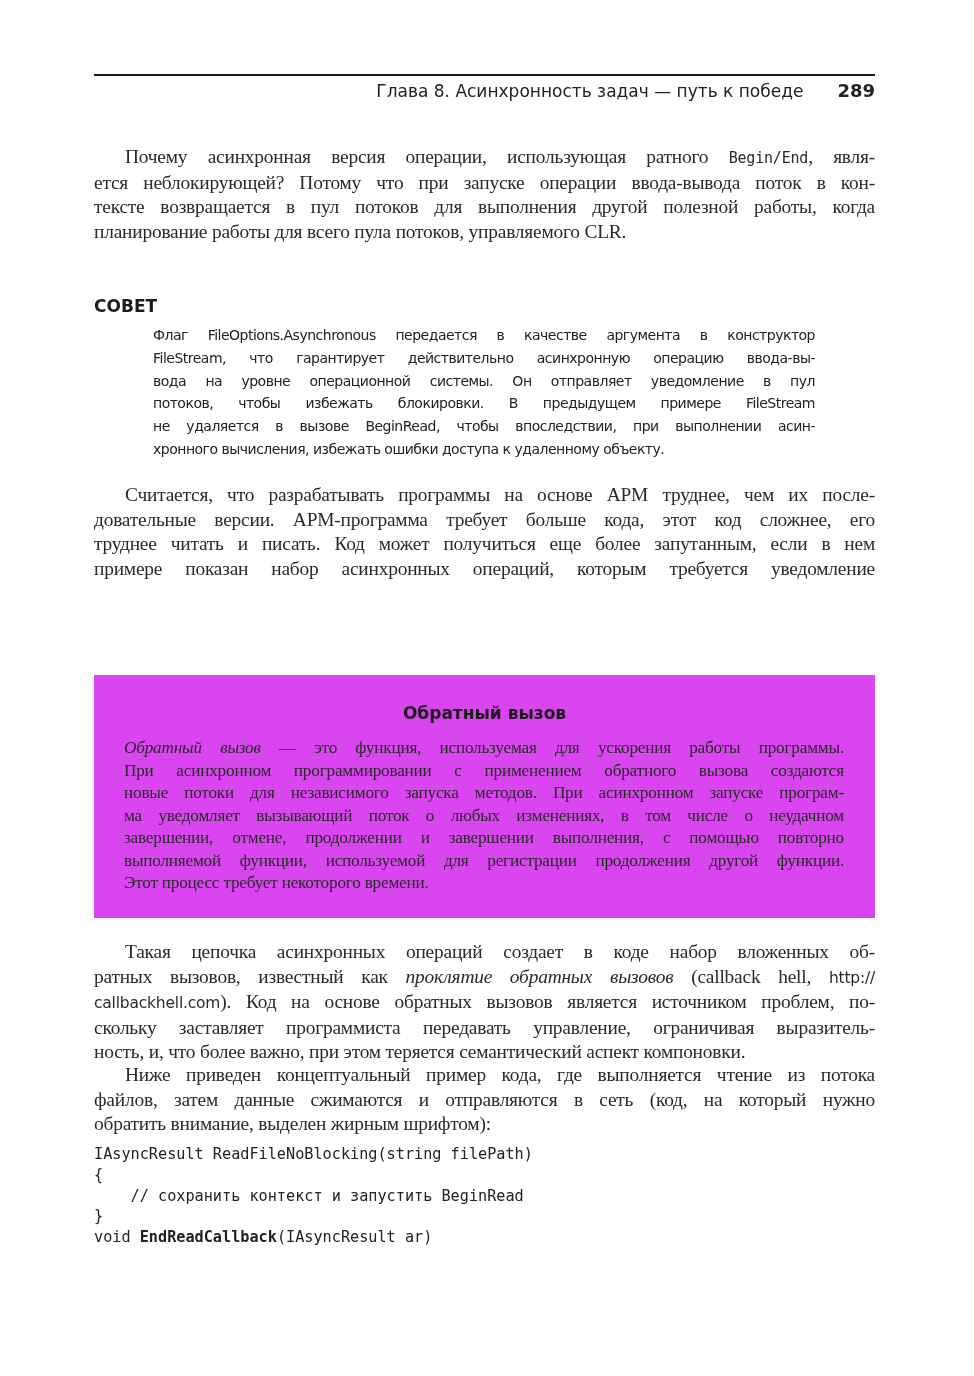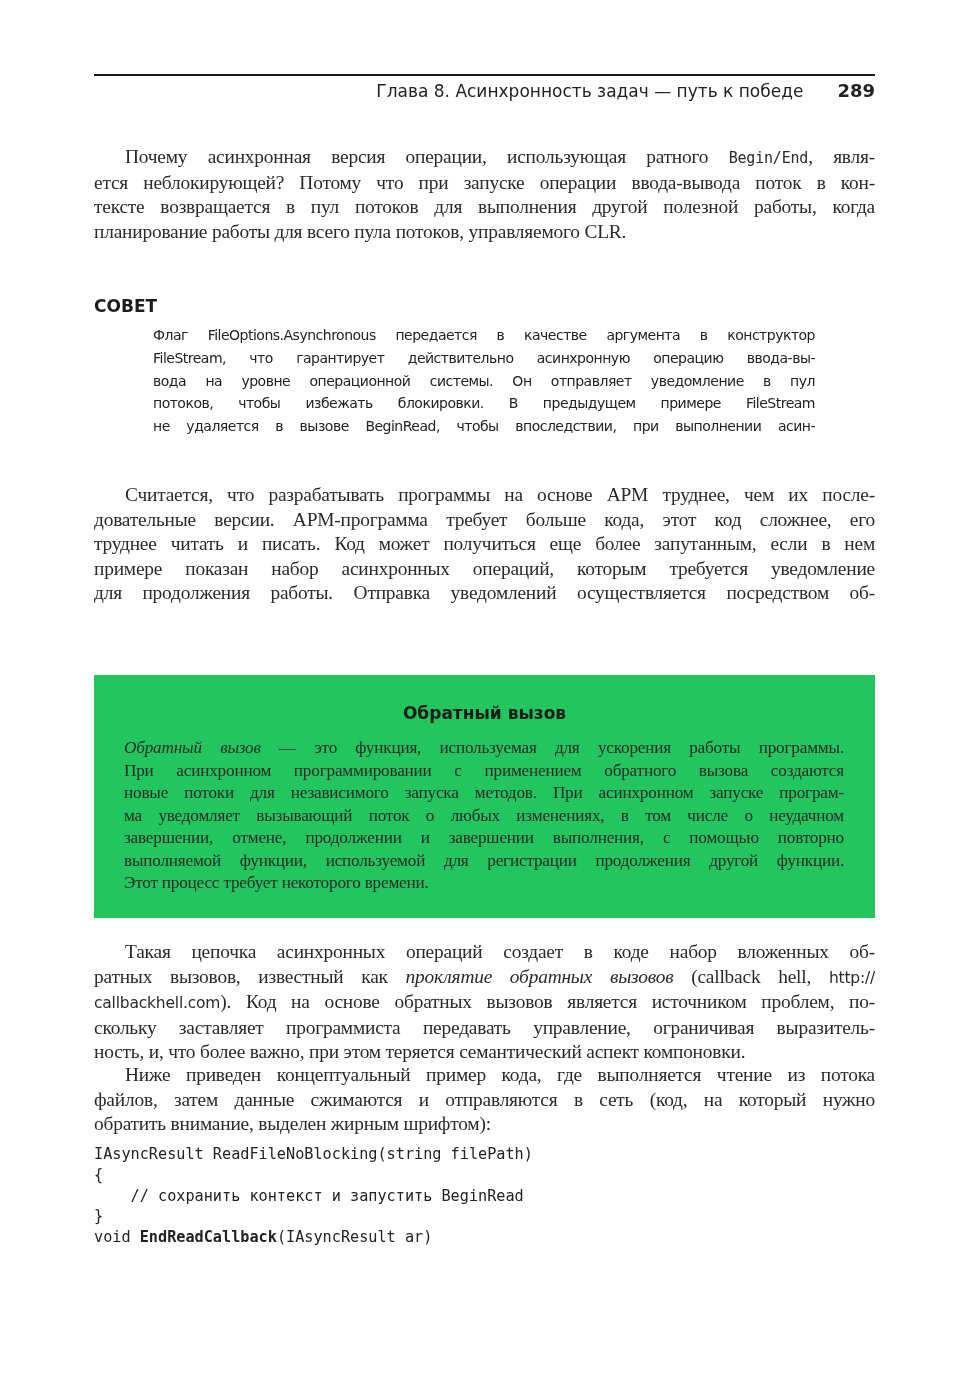--- a/index.html
+++ b/index.html
@@ -15,21 +15,21 @@
   .para .line.last { text-align-last: left; }
   .indent { padding-left: 31px; }
   .mono-inline { font-family: "DejaVu Sans Mono", monospace; font-size: 15px; }
   .sans-inline { font-family: "DejaVu Sans", sans-serif; font-size: 15.5px; }
   .tip-heading { position: absolute; left: 94px; top: 296px; font-family: "DejaVu Sans", sans-serif;
     font-weight: bold; font-size: 17px; color: #1c1c1c; }
   .tip-body { position: absolute; left: 153px; top: 324px; width: 662px; font-family: "DejaVu Sans", sans-serif;
     font-size: 14px; line-height: 22.8px; color: #222; letter-spacing: -0.5px; }
   .tip-body .line { display: block; text-align: justify; text-align-last: justify; white-space: nowrap; }
   .tip-body .line.last { text-align-last: left; }
-  .sidebar { position: absolute; left: 94px; top: 675px; width: 781px; height: 243px; background: #22c55e; }
+  .sidebar { position: absolute; left: 94px; top: 675px; width: 781px; height: 243px; background: #d946ef; }
   .sidebar-title { position: absolute; left: 0; top: 28px; width: 100%; text-align: center;
     font-family: "DejaVu Sans", sans-serif; font-weight: bold; font-size: 17px; color: #1c1c1c; }
   .sidebar-body { position: absolute; left: 30px; top: 62px; width: 720px; font-family: "Liberation Serif", serif;
     font-size: 17.2px; line-height: 22.5px; color: #2a2a2a; letter-spacing: -0.2px; }
   .sidebar-body .line { display: block; text-align: justify; text-align-last: justify; white-space: nowrap; }
   .sidebar-body .line.last { text-align-last: left; }
   .code { position: absolute; left: 94px; top: 1144px; font-family: "DejaVu Sans Mono", monospace;
     font-size: 15.2px; line-height: 20.8px; color: #222; white-space: pre; }
   .code .b { font-weight: bold; }
   i { font-style: italic; }
@@ -49,28 +49,28 @@
   <span class="line last">планирование работы для всего пула потоков, управляемого CLR.</span>
 </div>
 
 <div class="tip-heading">СОВЕТ</div>
 <div class="tip-body">
   <span class="line">Флаг FileOptions.Asynchronous передается в качестве аргумента в конструктор</span>
   <span class="line">FileStream, что гарантирует действительно асинхронную операцию ввода-вы-</span>
   <span class="line">вода на уровне операционной системы. Он отправляет уведомление в пул</span>
   <span class="line">потоков, чтобы избежать блокировки. В предыдущем примере FileStream</span>
   <span class="line">не удаляется в вызове BeginRead, чтобы впоследствии, при выполнении асин-</span>
+  <span class="line last">хронного вычисления, избежать ошибки доступа к удаленному объекту.</span>
 </div>
 
 <div class="para" style="top:483px;">
   <span class="line indent">Считается, что разрабатывать программы на основе APM труднее, чем их после-</span>
   <span class="line">довательные версии. APM-программа требует больше кода, этот код сложнее, его</span>
   <span class="line">труднее читать и писать. Код может получиться еще более запутанным, если в нем</span>
   <span class="line">примере показан набор асинхронных операций, которым требуется уведомление</span>
-  <span class="line">для продолжения работы. Отправка уведомлений осуществляется посредством об-</span>
 </div>
 
 <div class="sidebar">
   <div class="sidebar-title">Обратный вызов</div>
   <div class="sidebar-body">
     <span class="line"><i>Обратный вызов</i><span> — это функция, используемая для ускорения работы программы.</span></span>
     <span class="line">При асинхронном программировании с применением обратного вызова создаются</span>
     <span class="line">новые потоки для независимого запуска методов. При асинхронном запуске програм-</span>
     <span class="line">ма уведомляет вызывающий поток о любых изменениях, в том числе о неудачном</span>
     <span class="line">завершении, отмене, продолжении и завершении выполнения, с помощью повторно</span>

